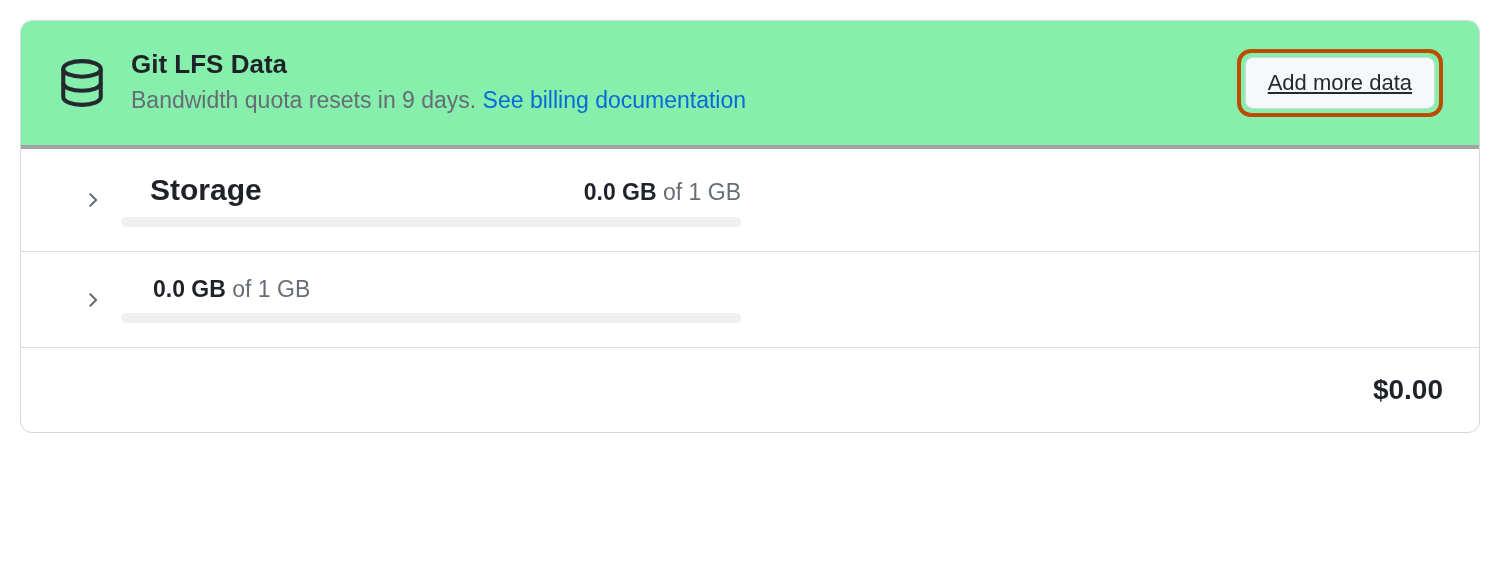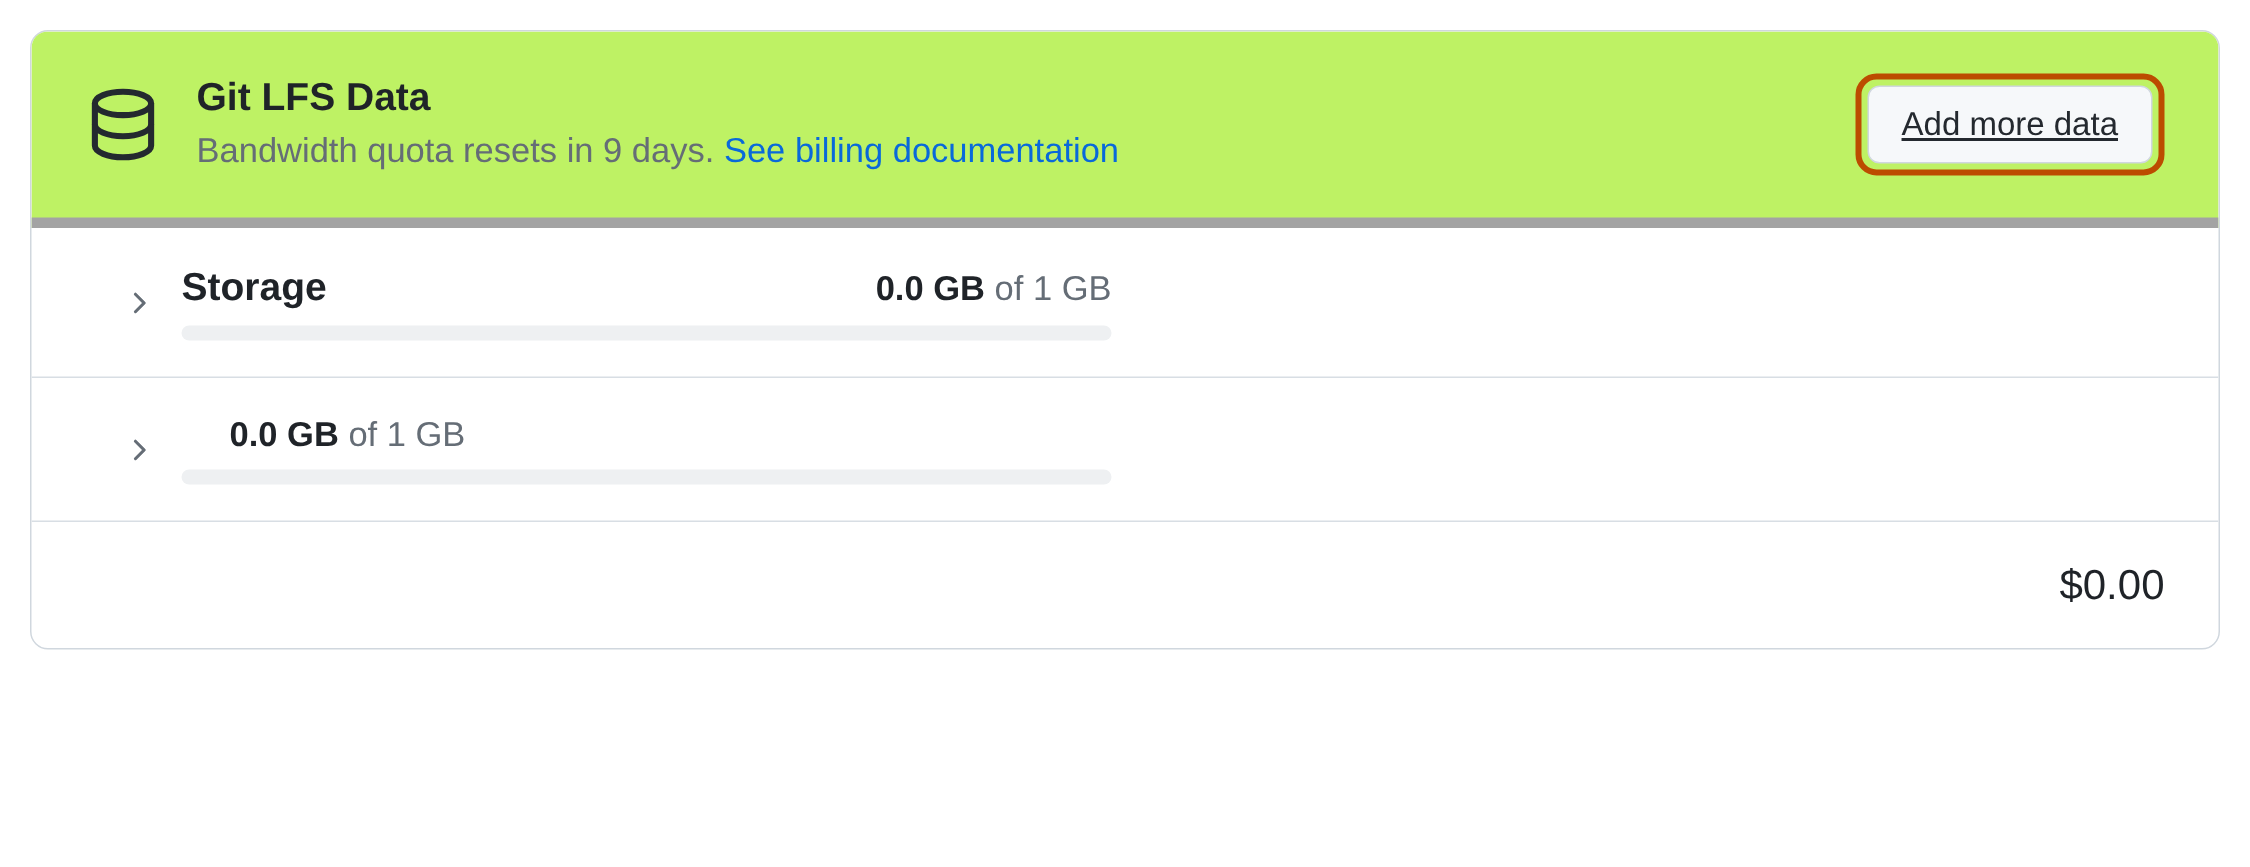--- a/index.html
+++ b/index.html
@@ -13,26 +13,26 @@
       padding: 20px;
     }
     .card {
       border: 1px solid #d0d7de;
       border-radius: 12px;
       overflow: hidden;
       max-width: 1460px;
       margin: 0 auto;
     }
     .card-header {
-      background: #bef264;
+      background: #86efac;
       padding: 28px 36px;
       display: flex;
       align-items: center;
       gap: 24px;
-      border-bottom: 7px solid #a3a3a3;
+      border-bottom: 4px solid #a3a3a3;
     }
     .header-icon {
       flex-shrink: 0;
       display: flex;
       align-items: center;
     }
     .header-text {
       flex: 1;
     }
     .header-title {
@@ -85,23 +85,24 @@
     .usage-content {
       flex: 0 0 620px;
     }
     .usage-top {
       display: flex;
       justify-content: space-between;
       align-items: baseline;
       margin-bottom: 10px;
     }
     .usage-label {
-      font-size: 26px;
+      font-size: 30px;
       font-weight: 600;
       color: #1f2328;
+      margin-left: 29px;
     }
     .usage-value {
       font-size: 23px;
       color: #656d76;
     }
     .usage-value .used {
       font-weight: 600;
       color: #1f2328;
       margin-left: 32px;
     }
@@ -110,21 +111,21 @@
       background: #eef0f2;
       border-radius: 6px;
       overflow: hidden;
     }
     .card-footer {
       padding: 26px 36px;
       text-align: right;
     }
     .footer-amount {
       font-size: 28px;
-      font-weight: 400;
+      font-weight: 700;
       color: #1f2328;
     }
   </style>
 </head>
 <body>
 
 <div class="card">
   <div class="card-header">
     <div class="header-icon">
       <svg width="50" height="54" viewBox="0 0 16 16" fill="none" stroke="#24292f" stroke-width="1.3">

